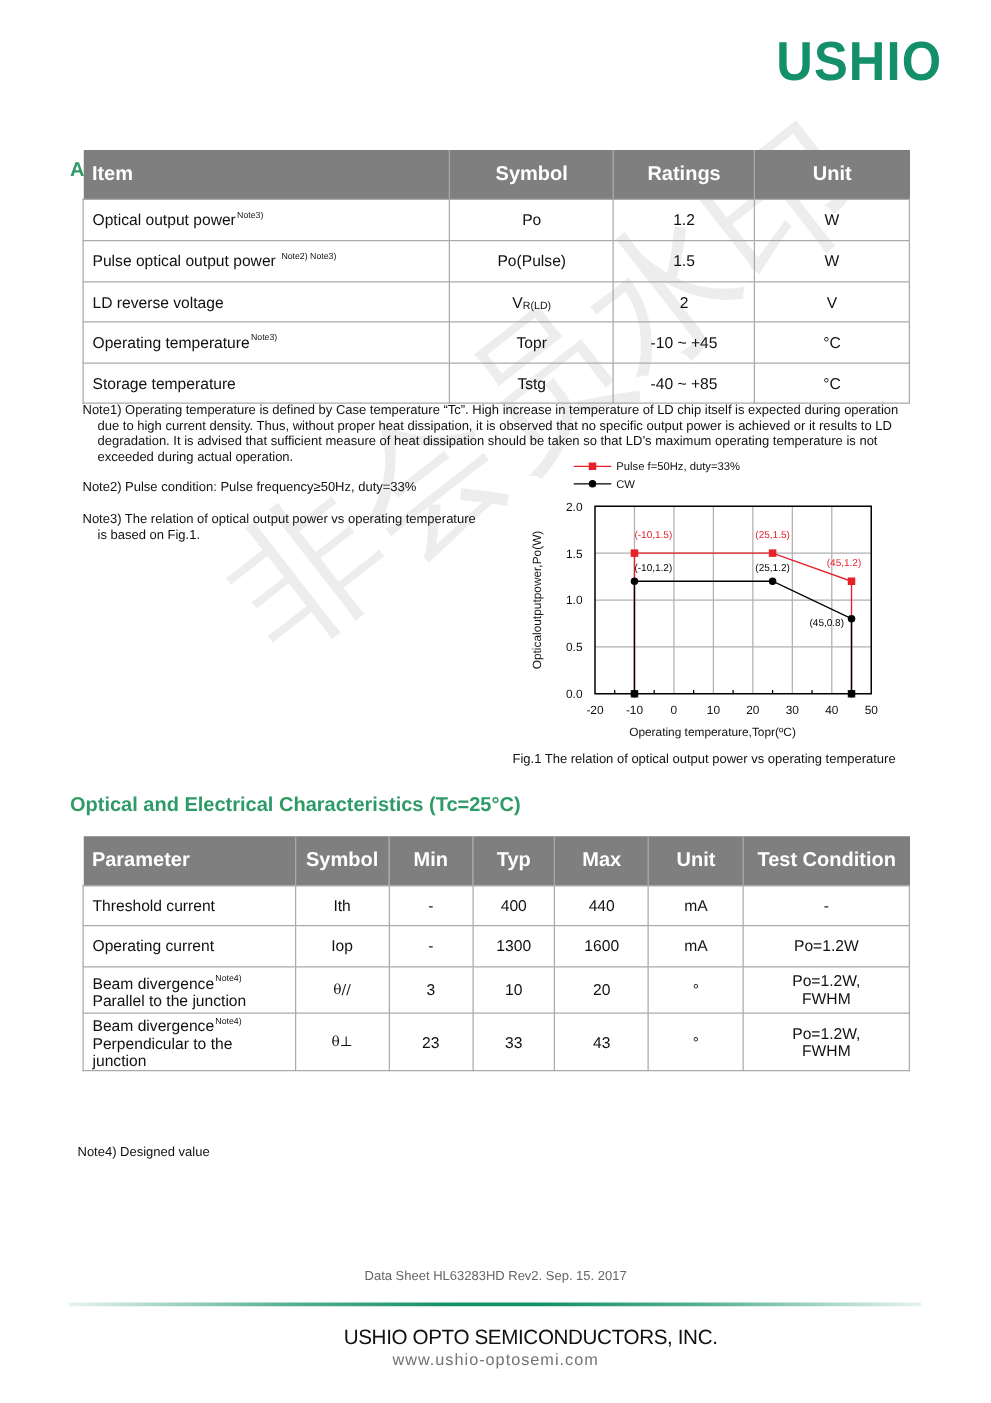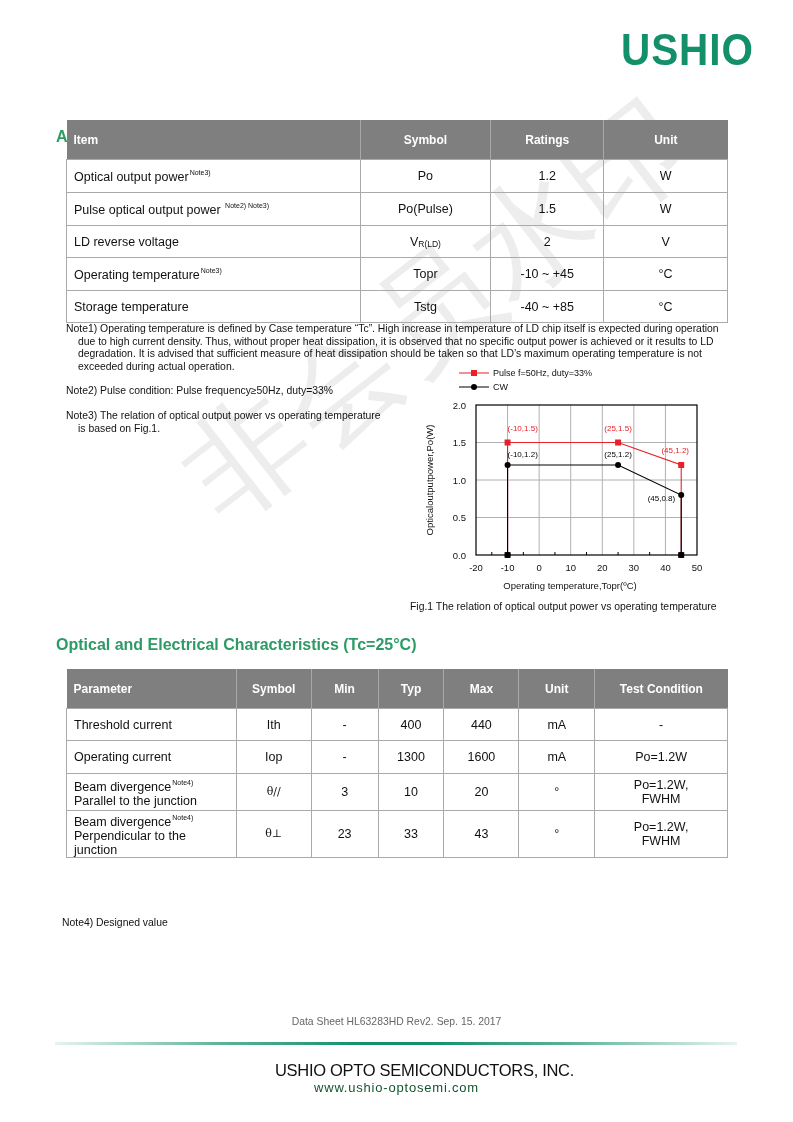--- a/index.html
+++ b/index.html
@@ -1,21 +1,21 @@
 <!DOCTYPE html>
 <html><head>
 <meta charset="utf-8">
 <style>
   html, body { margin:0; padding:0; background:#fff; }
   body { width:793px; height:1122px; position:relative; overflow:hidden; font-family:"Liberation Sans", sans-serif; color:#111; }
   .abs { position:absolute; }
   .logo { left:621px; top:28px; font-family:"Liberation Sans", sans-serif; font-weight:bold; font-size:44px; color:#13906a; letter-spacing:1px; transform:scaleX(0.92); transform-origin:left top; line-height:44px; }
   .sec-title { font-weight:bold; font-size:16px; color:#2e9b66; }
   table.t { position:absolute; border-collapse:collapse; font-size:12.5px; }
-  table.t th { background:#7f7f7f; color:#fff; font-weight:bold; font-size:12px; height:39px; padding:0 7px; border-right:1px solid #a8a8a8; }
+  table.t th { background:#7f7f7f; color:#fff; font-weight:bold; font-size:16px; height:39px; padding:0 7px; border-right:1px solid #a8a8a8; }
   table.t th:last-child { border-right:none; }
   table.t td { border:1px solid #aaa; padding:0 7px; text-align:center; height:31px; }
   table.t td.l { text-align:left; }
   table.t tr.tall td { height:36px; line-height:14px; }
   sup.n { font-size:7px; vertical-align:6px; margin-left:1px; }
   .note { font-size:10.4px; line-height:12.5px; color:#111; }
   .indent { padding-left:12px; }
   .watermark { left:150px; top:430px; font-size:120px; color:rgba(0,0,0,0.07); transform:rotate(-38deg); transform-origin:left top; white-space:nowrap; font-family:"DejaVu Sans", sans-serif; pointer-events:none; }
   .footer-line { left:55px; top:1042px; width:682px; height:3px; background:linear-gradient(90deg, rgba(19,144,106,0.1) 0%, rgba(19,144,106,0.7) 25%, #13906a 45%, #13906a 55%, rgba(19,144,106,0.7) 75%, rgba(19,144,106,0.1) 100%); }
 </style>
@@ -221,13 +221,13 @@
       <td><span>Po=1.2W,</span><br><span>FWHM</span></td>
     </tr>
   </tbody>
 </table>
 
 <div class="abs note" style="left:62px; top:917px;">Note4) Designed value</div>
 
 <div class="abs" style="left:0; top:1016px; width:793px; text-align:center; font-size:10.4px; color:#666;">Data Sheet HL63283HD Rev2. Sep. 15. 2017</div>
 <div class="abs footer-line"></div>
 <div class="abs" style="left:0; top:1061px; width:793px; text-align:center; font-size:16.5px; color:#111; letter-spacing:-0.3px;padding-left:28px;">USHIO OPTO SEMICONDUCTORS, INC.</div>
-<div class="abs" style="left:0; top:1080px; width:793px; text-align:center; font-size:13px; color:#14532d; letter-spacing:0.8px;">www.ushio-optosemi.com</div>
+<div class="abs" style="left:0; top:1080px; width:793px; text-align:center; font-size:13px; color:#737373; letter-spacing:0.8px;">www.ushio-optosemi.com</div>
 
 </body></html>

